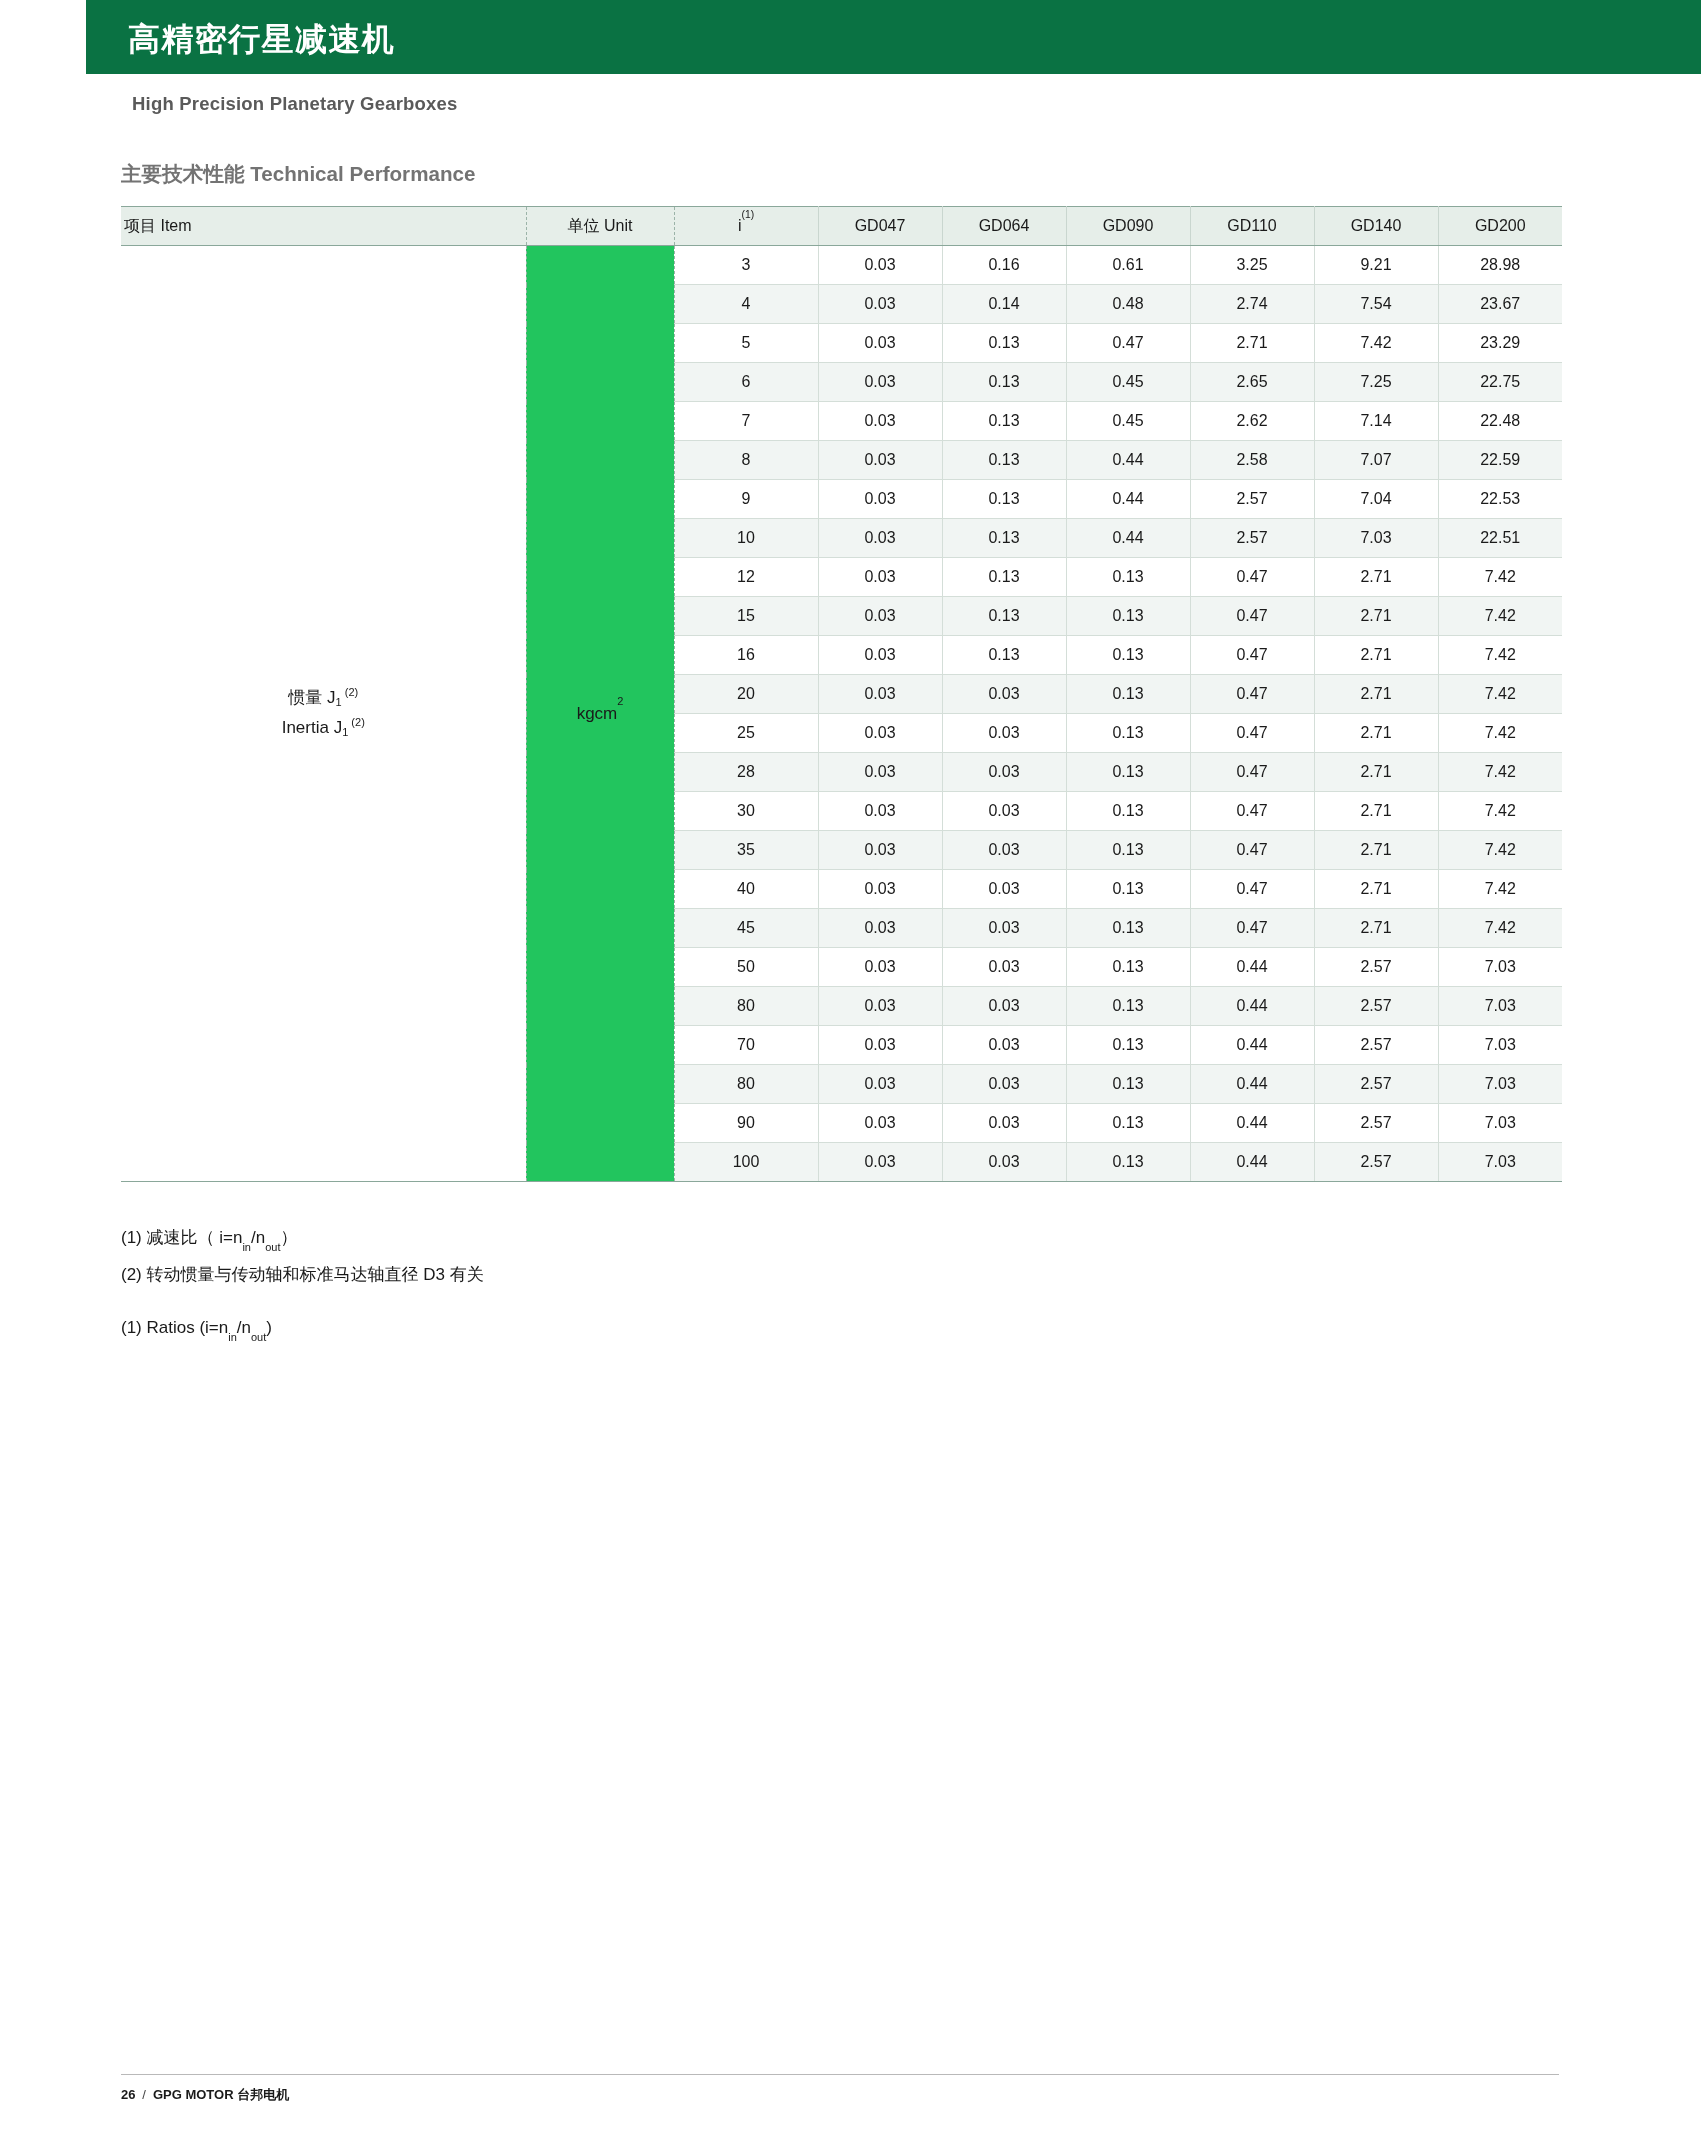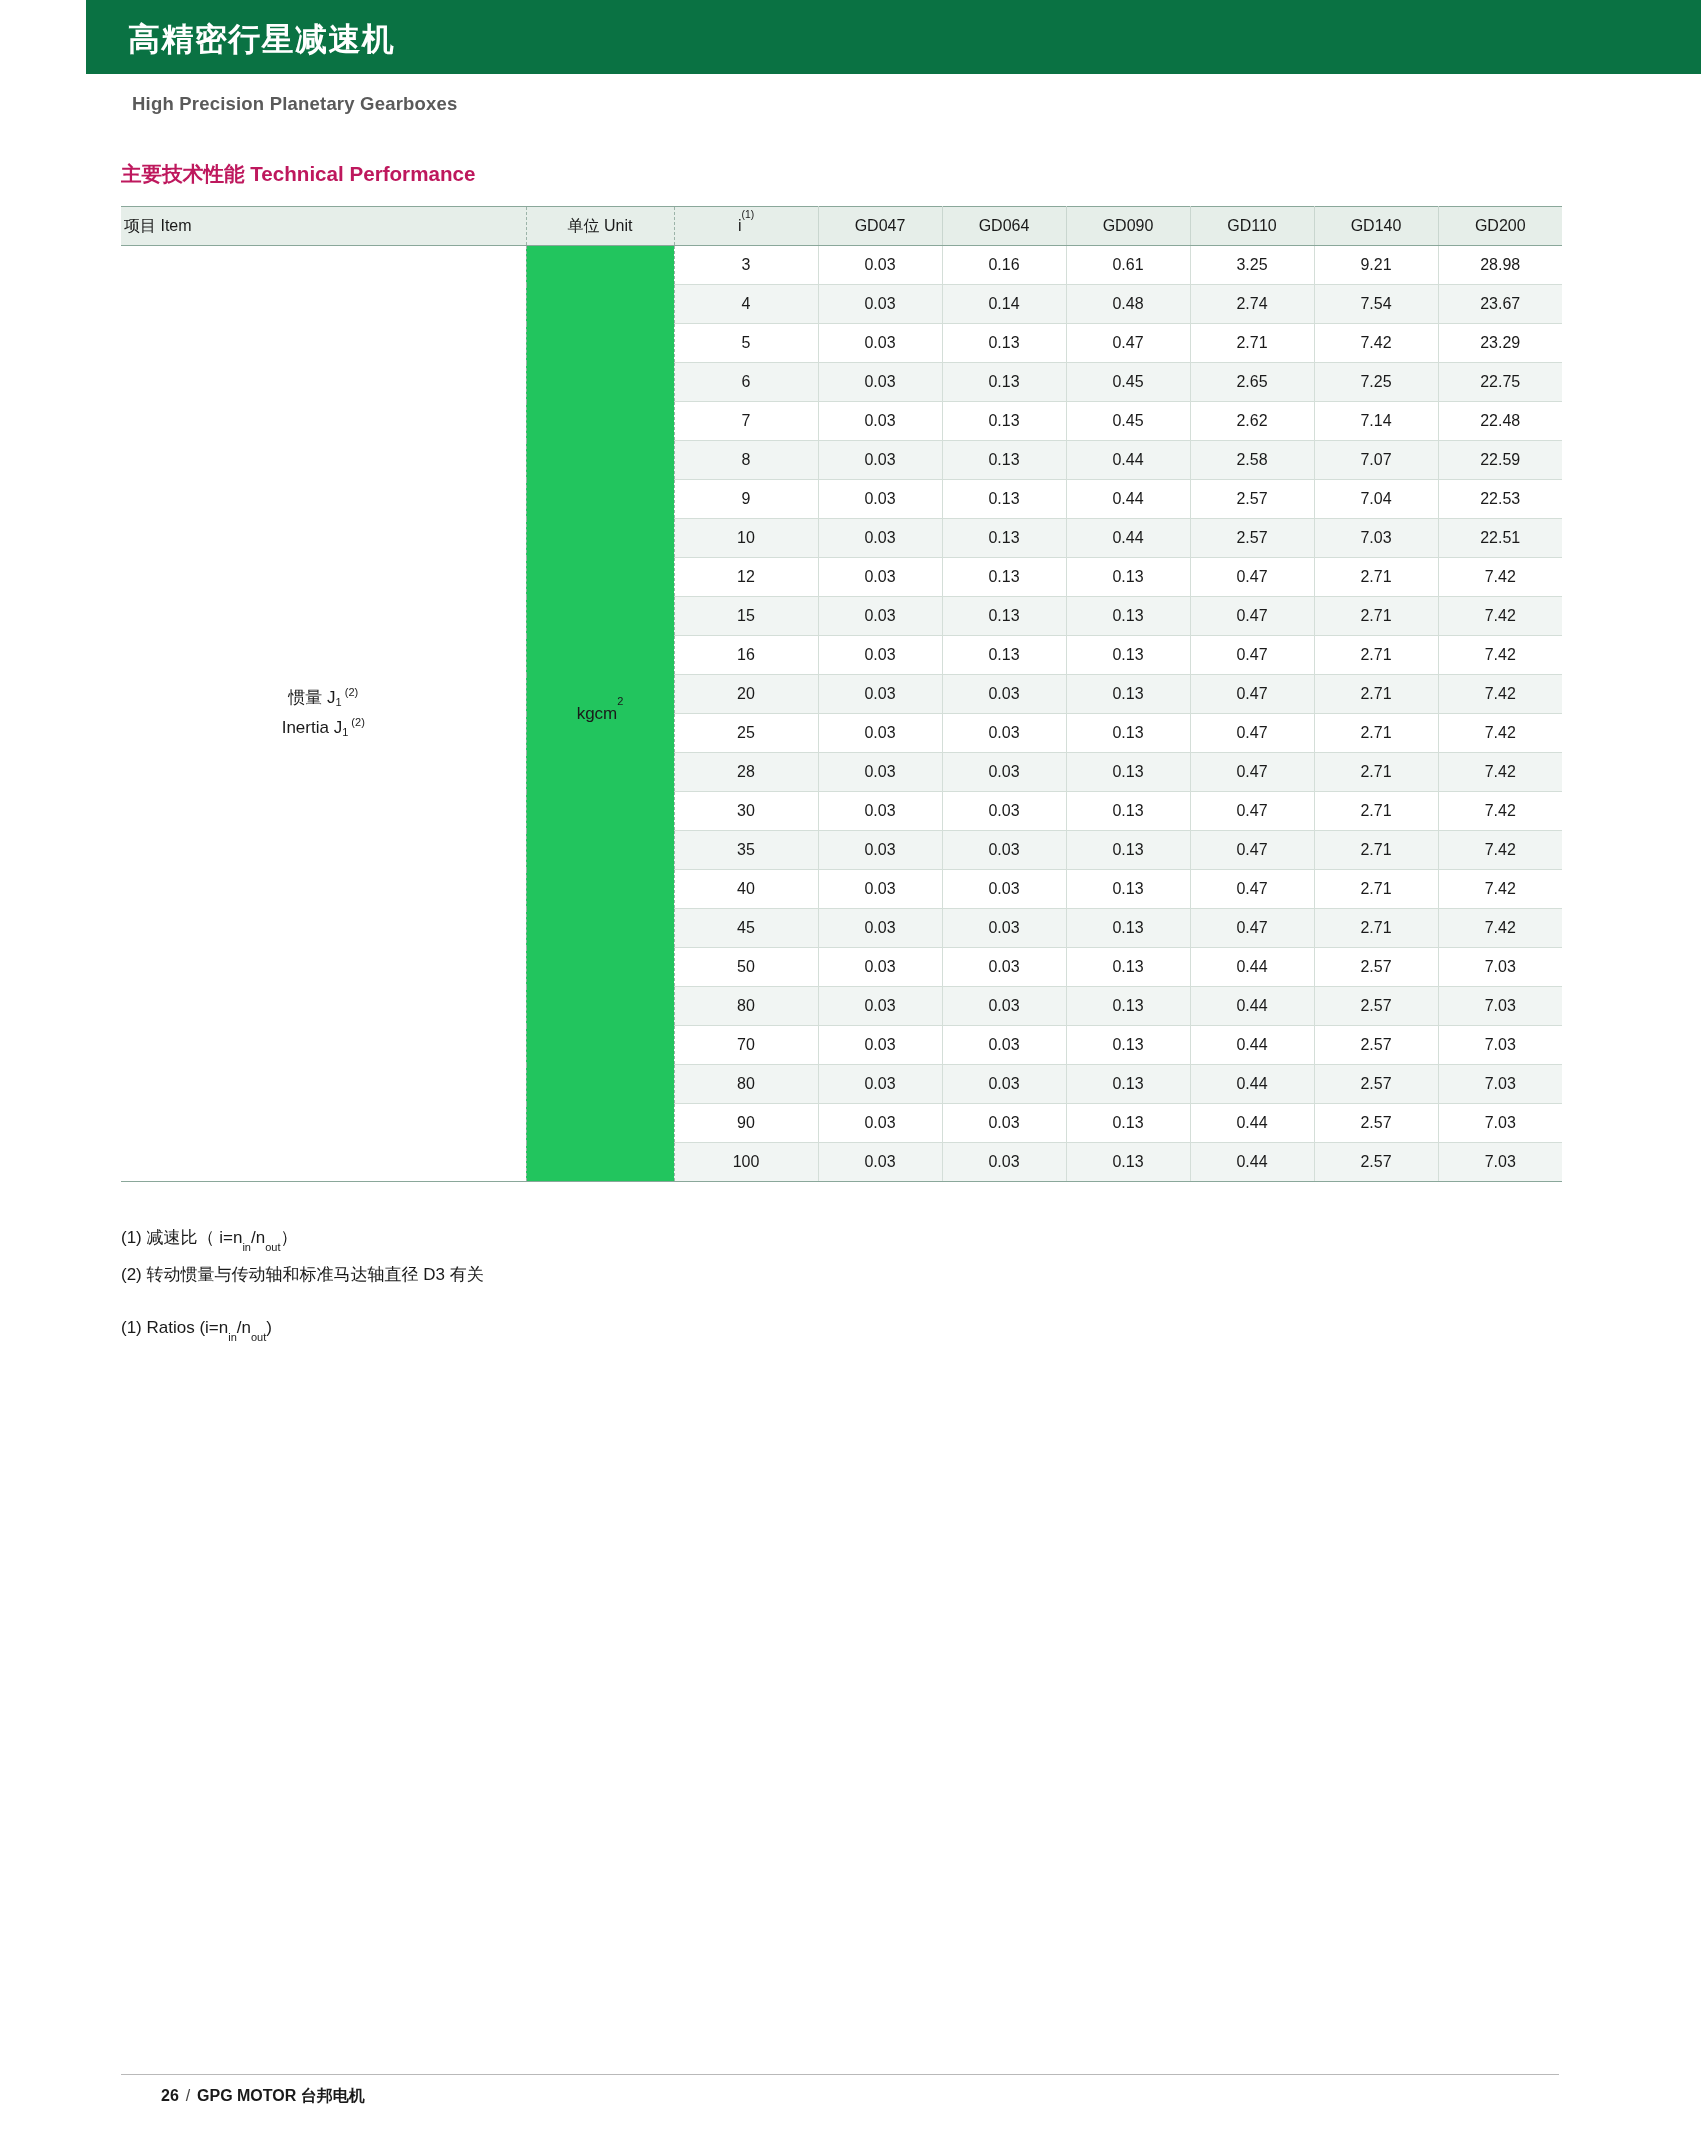--- a/index.html
+++ b/index.html
@@ -51,21 +51,21 @@
     letter-spacing: 0.2px;
   }
 
   
   .section-title {
     position: absolute;
     left: 121px;
     top: 160px;
     font-size: 20.6px;
     font-weight: bold;
-    color: #be185d;
+    color: #737373;
   }
 
   
   .table-wrap {
     position: absolute;
     left: 121px;
     top: 206px;
     width: 1438px;
   }
   table.perf {
@@ -196,24 +196,23 @@
     left: 121px;
     top: 2074px;
     width: 1438px;
     height: 1.4px;
     background: #b9b9b9;
   }
   .footer-text {
     position: absolute;
     left: 121px;
     top: 2086px;
-    font-size: 16px;
+    font-size: 13px;
     color: #1a1a1a;
     font-weight: bold;
-    margin-left: 40px;
   }
   .footer-text .pg { font-weight: bold; }
   .footer-text .sep { font-weight: normal; padding: 0 6.9px; color: #444; }
 </style>
 </head>
 <body>
 
 <div class="header-band">
   <div class="header-green"></div>
   <div class="header-title-cn">高精密行星减速机</div>

